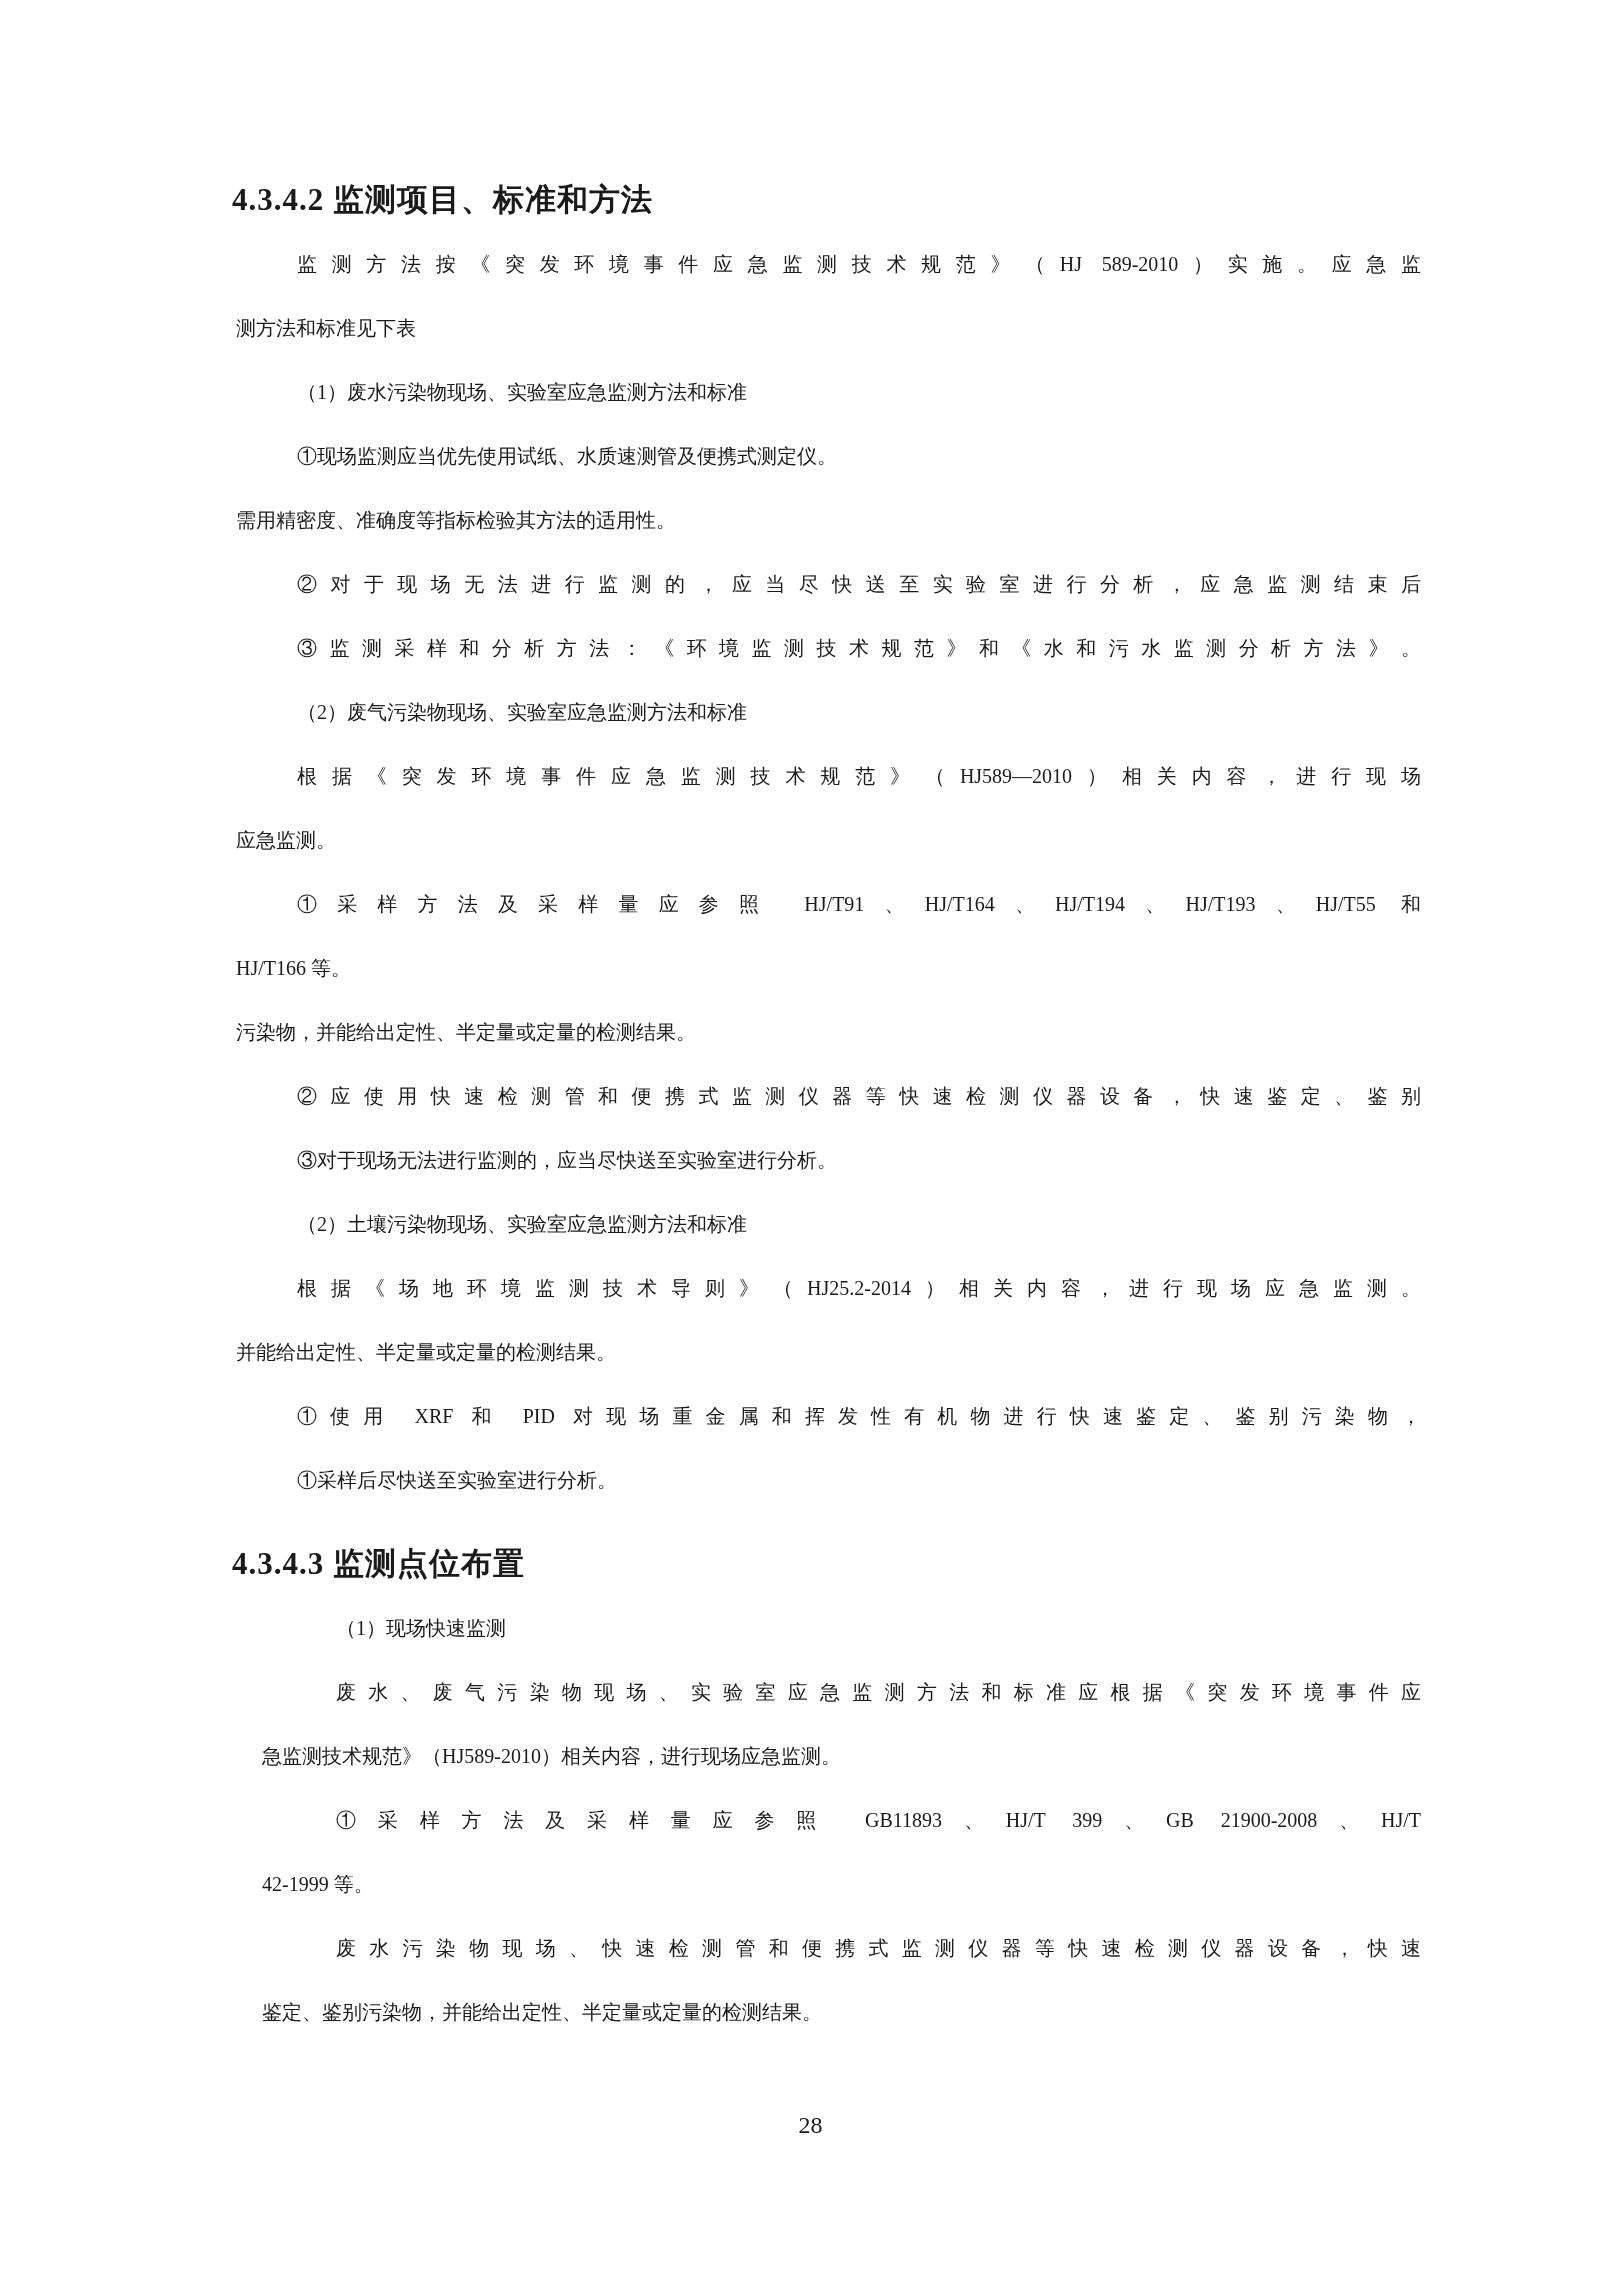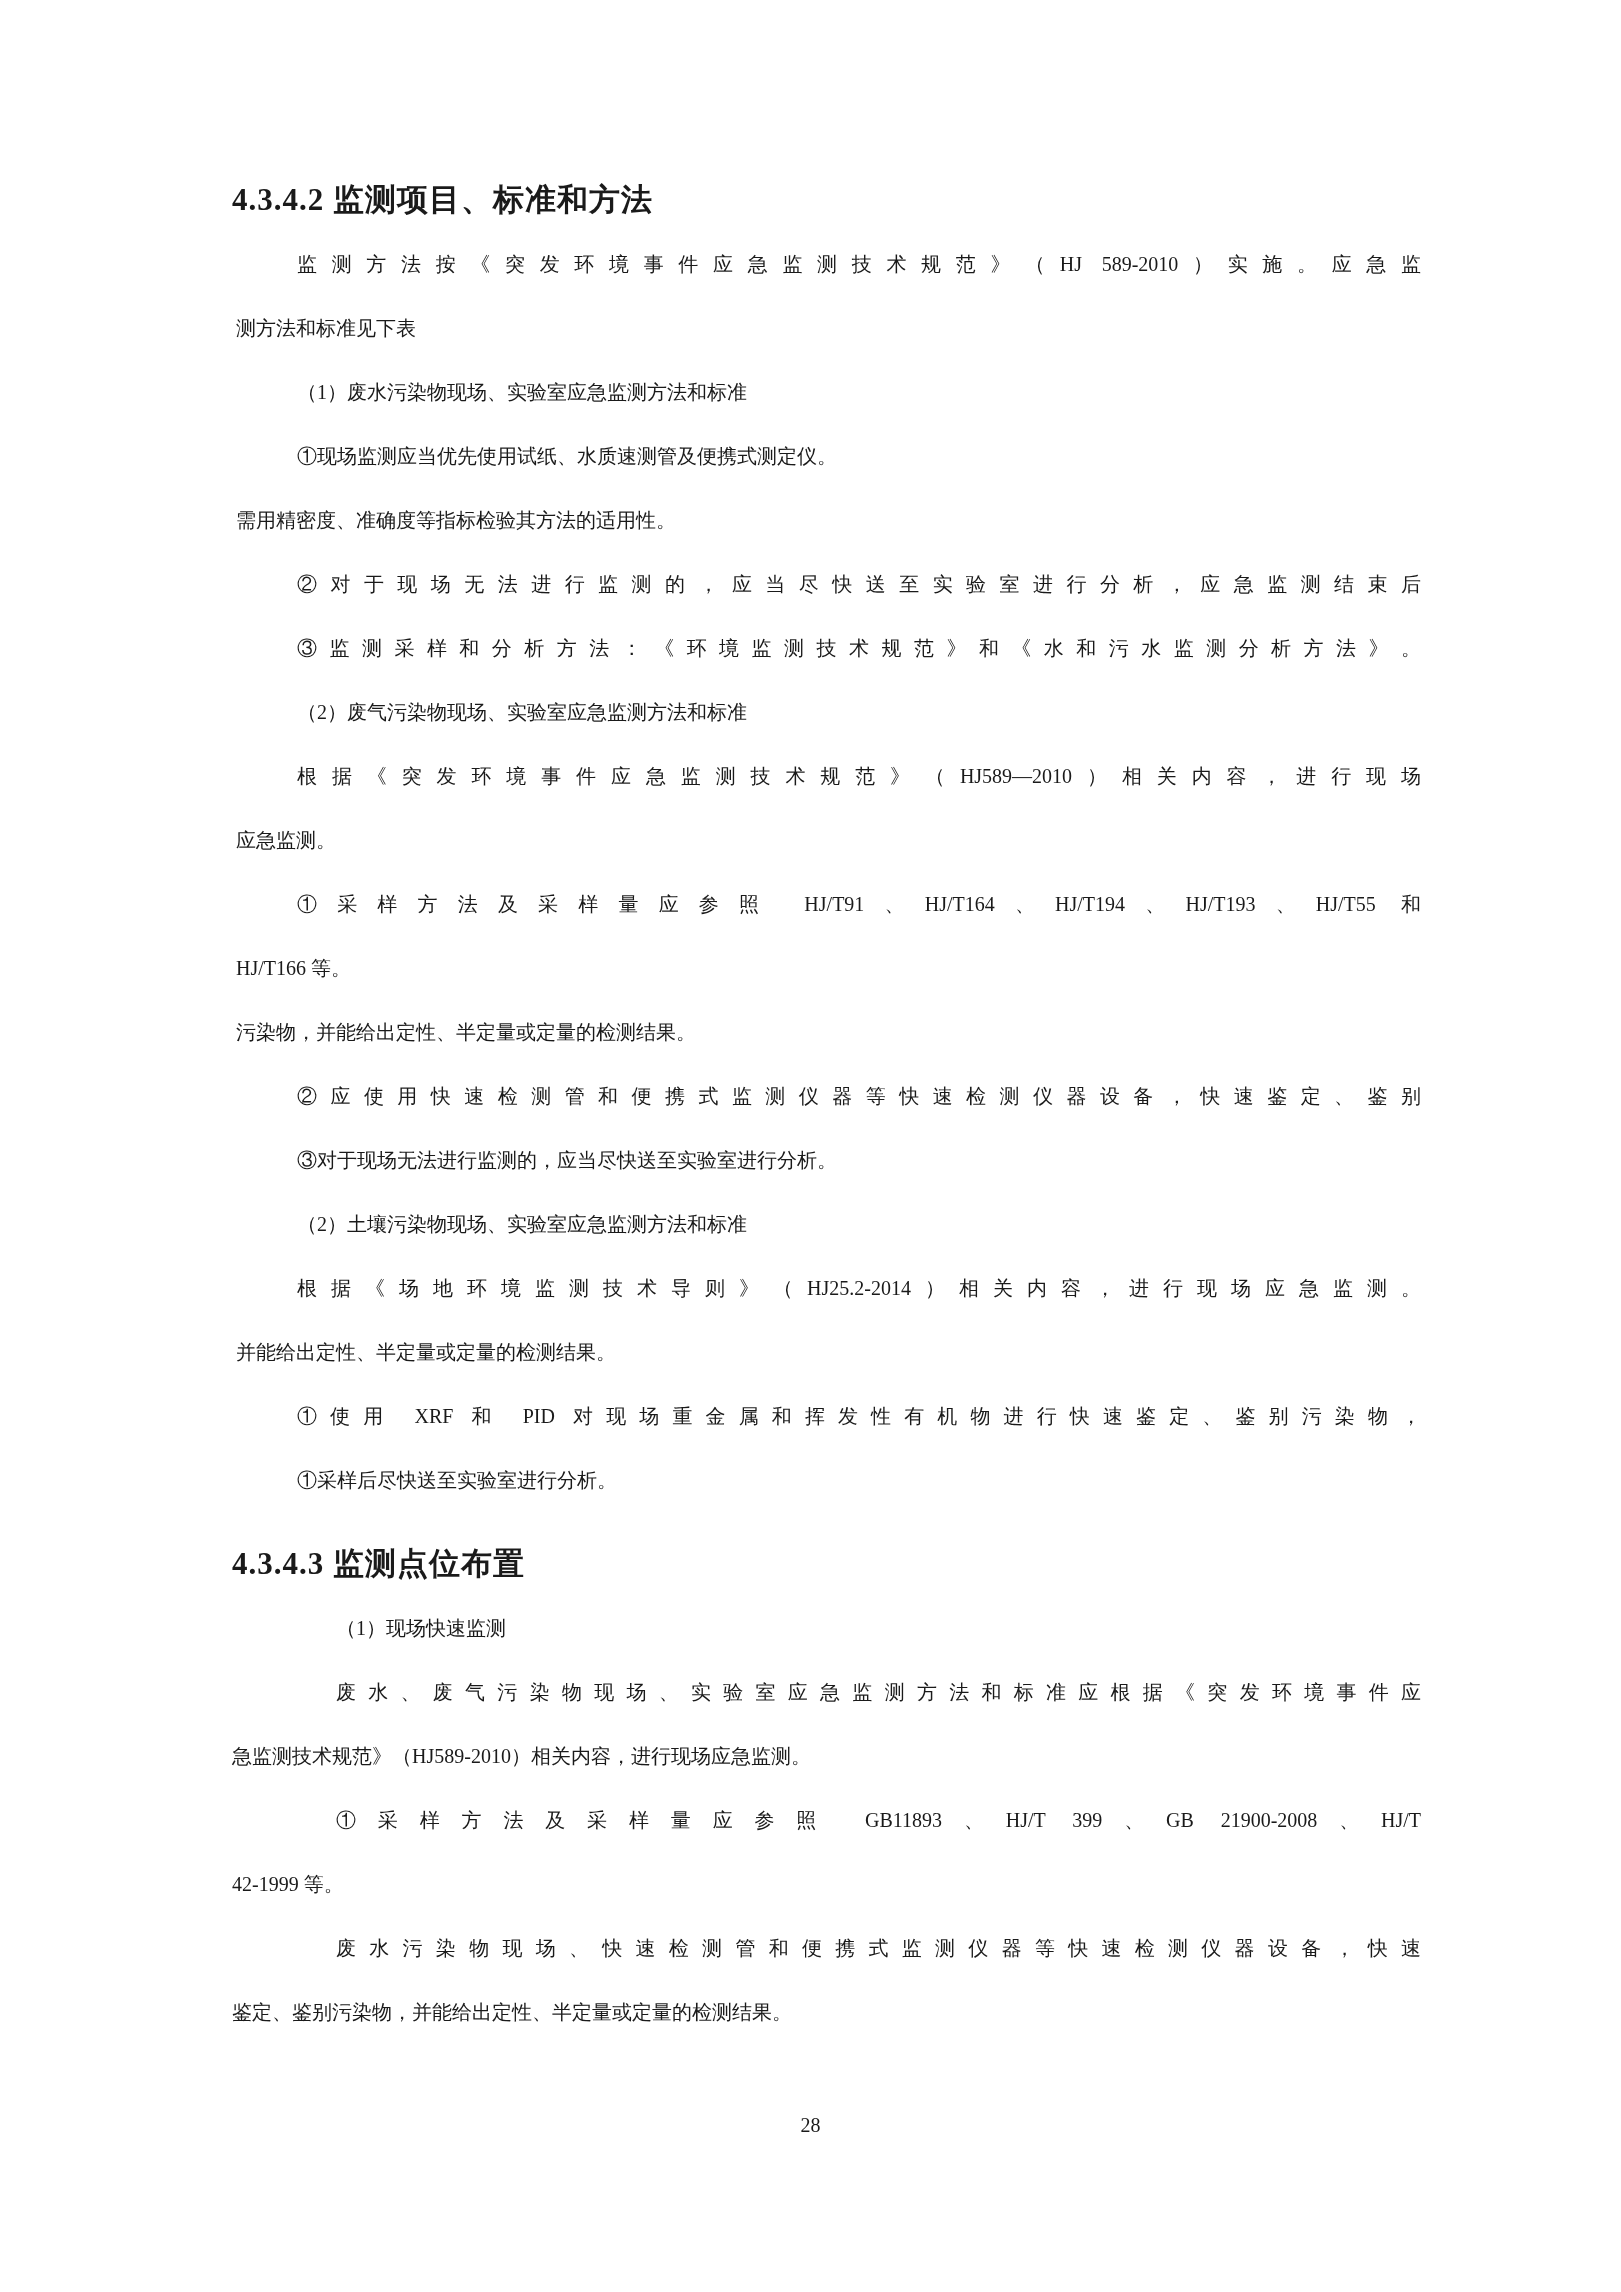--- a/index.html
+++ b/index.html
@@ -28,34 +28,34 @@
     overflow: visible;
   }
   .heading {
     font-weight: bold;
     font-size: 31px;
     letter-spacing: 1px;
   }
   .para-first  { margin-left: 65px; }
   .para-cont   { margin-left: 4px; }
   .para2-first { margin-left: 104px; }
-  .para2-cont  { }
+  .para2-cont  { margin-left: 30px; }
   .j {
     text-align: justify;
     text-align-last: justify;
   }
   .gap { margin-top: 19.6px; }
   .footer {
     position: absolute;
     left: 0; top: 2093px;
     width: 1621px;
     text-align: center;
   }
   .pagenum {
-    font-size: 20px;
+    font-size: 24px;
     line-height: 64px;
   }
 </style>
 </head>
 <body>
 
 <div class="page">
   <main class="doc-body" id="doc-body">
       <div class="ln heading">4.3.4.2 监测项目、标准和方法</div>
       <div class="ln para-first j">监测方法按《突发环境事件应急监测技术规范》（HJ 589-2010）实施。应急监</div>

